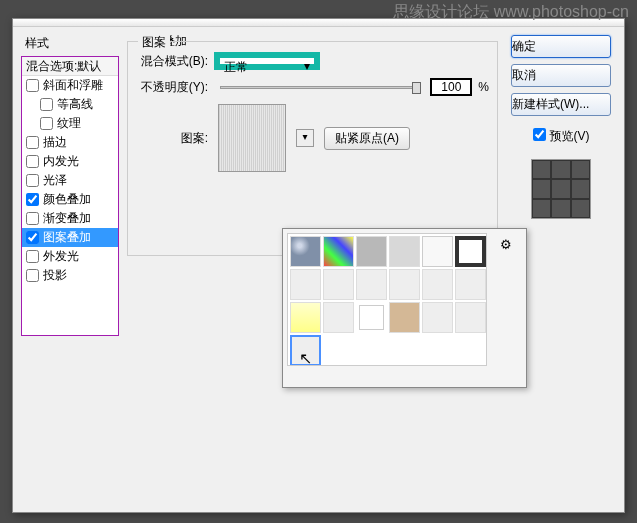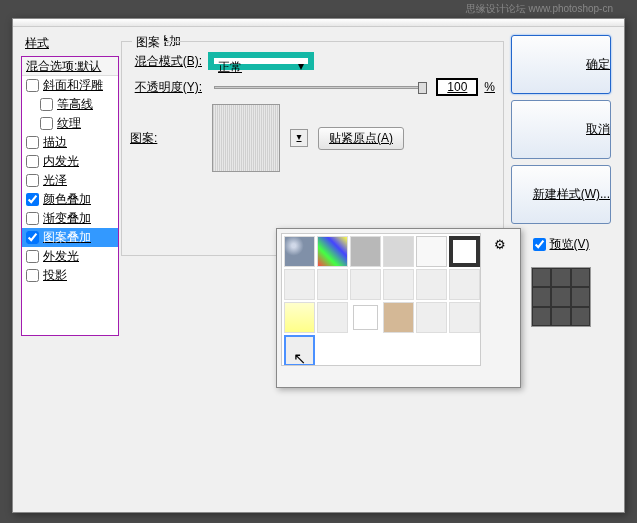--- a/index.html
+++ b/index.html
@@ -1,20 +1,20 @@
 <!DOCTYPE html>
 <html><head>
 <meta charset="utf-8">
 <style>
 * { box-sizing: border-box; margin: 0; padding: 0; font-family: "Microsoft YaHei", SimSun, sans-serif; font-size: 12px; }
 body { background: #4a4a4a; width: 637px; height: 523px; overflow: hidden; position: relative; }
-.watermark { position: absolute; top: 2px; right: 24px; color: #888; font-size: 10px; z-index: 1; }
+.watermark { position: absolute; top: 2px; right: 8px; color: #888; font-size: 16px; z-index: 1; }
 .dialog { position: absolute; top: 18px; left: 12px; width: 613px; height: 495px; background: #f0f0f0; border: 1px solid #888; box-shadow: 2px 2px 8px rgba(0,0,0,0.4); }
 .title-strip { height: 8px; background: linear-gradient(#fff,#e8e8e8); border-bottom: 1px solid #ccc; }
-.content { display: flex; padding: 8px; gap: 2px; height: calc(100% - 8px); text-decoration: underline; }
+.content { display: flex; padding: 8px; gap: 8px; height: calc(100% - 8px); }
 .left-panel { width: 98px; }
 .left-label { margin-bottom: 4px; padding-left: 4px; }
 .styles-list { border: 1px solid #a21caf; background: #fff; height: 280px; }
 .style-row { display: flex; align-items: center; padding: 2px 4px; height: 19px; cursor: default; }
 .style-row.selected { background: #3399ff; color: #fff; }
 .style-row input[type=checkbox] { margin-right: 4px; }
 .style-row.header { background: #f5f5f5; border-bottom: 1px solid #ddd; }
 .indent { padding-left: 18px; }
 .center-panel { flex: 1; position: relative; }
 .group-label { position: absolute; top: -2px; left: 8px; background: #f0f0f0; padding: 0 4px; }
@@ -40,23 +40,23 @@
 .thumb.t2 { background: #b8b8b8; }
 .thumb.t3 { background: #d8d8d8; }
 .thumb.t4 { background: #f8f8f8; border:1px solid #ccc; }
 .thumb.t5 { background: #fff; border: 4px solid #333; box-sizing: border-box; }
 .thumb.ty { background: linear-gradient(#ffc,#ff8); }
 .thumb.tw { background: #fff; border: 3px solid #fff; box-shadow: inset 0 0 0 1px #ccc; }
 .thumb.tb { background: #d4b896; }
 .gear-btn { position: absolute; right: 10px; top: 8px; width: 16px; height: 16px; font-size: 13px; cursor: pointer; }
 .cursor { position: absolute; left: 16px; top: 120px; font-size: 16px; pointer-events: none; z-index: 20; color: #000; }
 .right-panel { width: 110px; display: flex; flex-direction: column; gap: 6px; align-items: center; }
-.btn { width: 100px; padding: 20px 0; border: 1px solid #6b8bb8; background: linear-gradient(#fdfdfd,#e2eaf5); border-radius: 3px; text-align: right; cursor: pointer; }
+.btn { width: 100px; padding: 2px 0; border: 1px solid #6b8bb8; background: linear-gradient(#fdfdfd,#e2eaf5); border-radius: 3px; text-align: left; cursor: pointer; }
 .btn.primary { border: 1px solid #2266cc; box-shadow: 0 0 2px #5aa0ff; }
-.preview-row { display: flex; align-items: center; gap: 4px; margin-top: 6px; }
+.preview-row { display: flex; align-items: flex-start; gap: 4px; margin-top: 6px; }
 .preview-box { width: 60px; height: 60px; border: 1px solid #999; background: #555; margin-top: 8px; display: grid; grid-template-columns: 1fr 1fr 1fr; grid-template-rows: 1fr 1fr 1fr; }
 .preview-box div { border: 1px solid #333; }
 .pct-outside { position: absolute; right: -2px; top: 230px; }
 </style>
 </head>
 <body>
 
 <div class="watermark">思缘设计论坛  www.photoshop-cn</div>
 
 <div class="dialog">
@@ -126,21 +126,21 @@
         </div>
         <div class="form-row">
           <label>不透明度(Y):</label>
           <div class="slider-track">
               <div class="slider-thumb"></div>
             </div>
           <input class="num-input" value="100" style="">
           <span>%</span>
         </div>
         <div class="pattern-row">
-          <label style="min-width:72px;text-align:left">图案:</label>
+          <label style="min-width:72px;text-align:right">图案:</label>
           <div class="pattern-swatch"></div>
           <div class="small-btn">▾</div>
           <button class="snap-btn">贴紧原点(A)</button>
         </div>
       </fieldset>
       <span class="pct-outside">%</span>
 
       <div class="pattern-picker">
         <div class="gear-btn">⚙</div>
         <div class="picker-grid">

